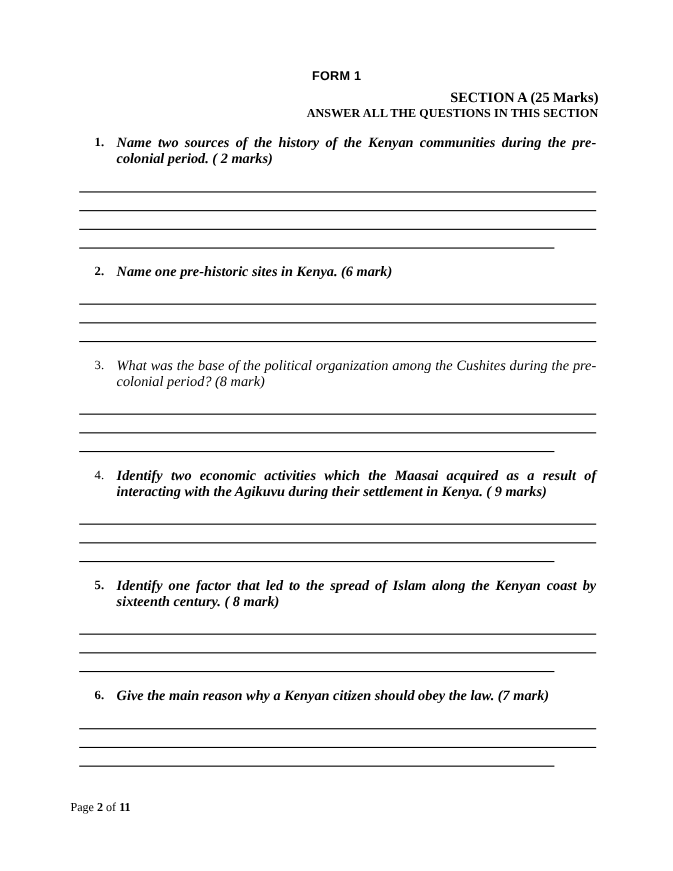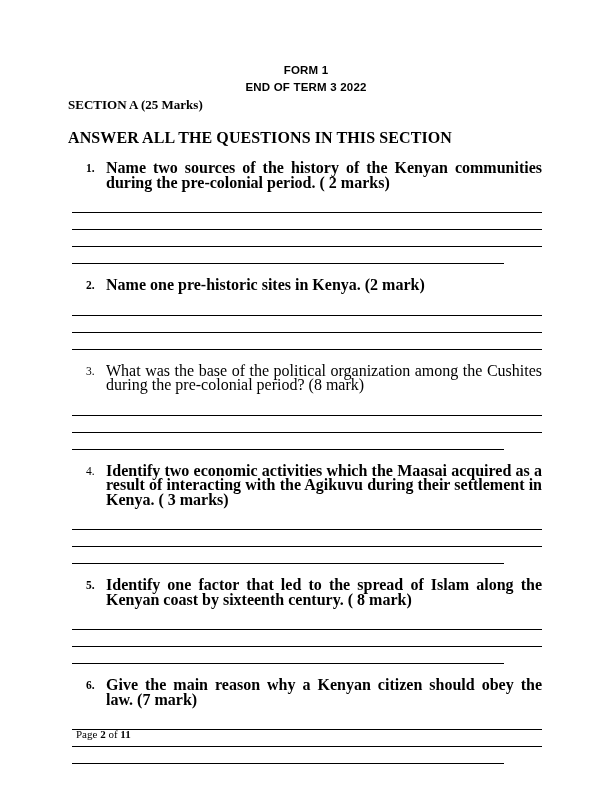--- a/index.html
+++ b/index.html
@@ -28,88 +28,88 @@
   }
   .hdr {
     text-align: center;
     font-family: "Liberation Sans", sans-serif;
     font-weight: bold;
     font-size: 11.5px;
     line-height: 16.5px;
     letter-spacing: 0.2px;
   }
   .hdr-serif {
-    text-align: left;
+    text-align: right;
     font-family: "Liberation Serif", serif;
     font-weight: bold;
     font-size: 13px;
     line-height: 17px;
     margin-top: 1px;
   }
   .instruction {
-    text-align: left;
+    text-align: right;
     font-family: "Liberation Serif", serif;
     font-weight: bold;
-    font-size: 16px;
-    margin-top: 16px;
+    font-size: 11px;
+    margin-top: 0;
     letter-spacing: 0.1px;
   }
   .qblock {
     margin-top: 14px;
   }
   .qrow {
     display: flex;
     align-items: flex-start;
     padding-left: 18px;
   }
   .qnum {
     width: 20px;
     flex: 0 0 20px;
     font-size: 11.5px;
     line-height: 14.5px;
     text-align: left;
   }
   .qnum.bold { font-weight: bold; }
   .qtext {
     flex: 1;
-    font-size: 16px;
+    font-size: 13px;
     line-height: 14.5px;
     text-align: justify;
     padding-right: 2px;
+    font-style: italic;
   }
   .qtext.bold { font-weight: bold; }
   .lines {
     margin-top: 7px;
     padding-left: 4px;
   }
   .ln {
     border-bottom: 1px solid #000;
     height: 15px;
     margin-bottom: 1px;
   }
   .ln.full { width: 470px; }
   .ln.short { width: 432px; }
   .footer {
     position: absolute;
-    left: 76px;
+    left: 64px;
     bottom: 52px;
     font-family: "Liberation Serif", serif;
     font-size: 11px;
   }
   .footer b { font-weight: bold; }
 </style>
 </head>
 <body>
 
 <div class="page">
   <div class="sheet">
 
     <div>
       <div class="hdr">FORM 1</div>
-      <div class="hdr">END OF TERM 3 2022</div>
       <div class="hdr-serif">SECTION A (25 Marks)</div>
     </div>
 
     <div class="instruction">ANSWER ALL THE QUESTIONS IN THIS SECTION</div>
 
     <div class="qblock">
       <div class="qrow">
         <div class="qnum bold">1.</div>
         <div class="qtext bold">Name two sources of the history of the Kenyan communities during the pre-colonial period. ( 2  marks)</div>
       </div>
@@ -117,21 +117,21 @@
         <div class="ln full"></div>
         <div class="ln full"></div>
         <div class="ln full"></div>
         <div class="ln short"></div>
       </div>
     </div>
 
     <div class="qblock">
       <div class="qrow">
         <div class="qnum bold">2.</div>
-        <div class="qtext bold">Name one pre-historic sites in Kenya.  (2 mark)</div>
+        <div class="qtext bold">Name one pre-historic sites in Kenya.  (6 mark)</div>
       </div>
       <div class="lines">
         <div class="ln full"></div>
         <div class="ln full"></div>
         <div class="ln full"></div>
       </div>
     </div>
 
     <div class="qblock">
       <div class="qrow">
@@ -141,21 +141,21 @@
       <div class="lines">
         <div class="ln full"></div>
         <div class="ln full"></div>
         <div class="ln short"></div>
       </div>
     </div>
 
     <div class="qblock">
       <div class="qrow">
         <div class="qnum">4.</div>
-        <div class="qtext bold">Identify two economic activities which the Maasai acquired as a result of interacting with the Agikuvu during their settlement in Kenya. ( 3  marks)</div>
+        <div class="qtext bold">Identify two economic activities which the Maasai acquired as a result of interacting with the Agikuvu during their settlement in Kenya. ( 9  marks)</div>
       </div>
       <div class="lines">
         <div class="ln full"></div>
         <div class="ln full"></div>
         <div class="ln short"></div>
       </div>
     </div>
 
     <div class="qblock">
       <div class="qrow">

